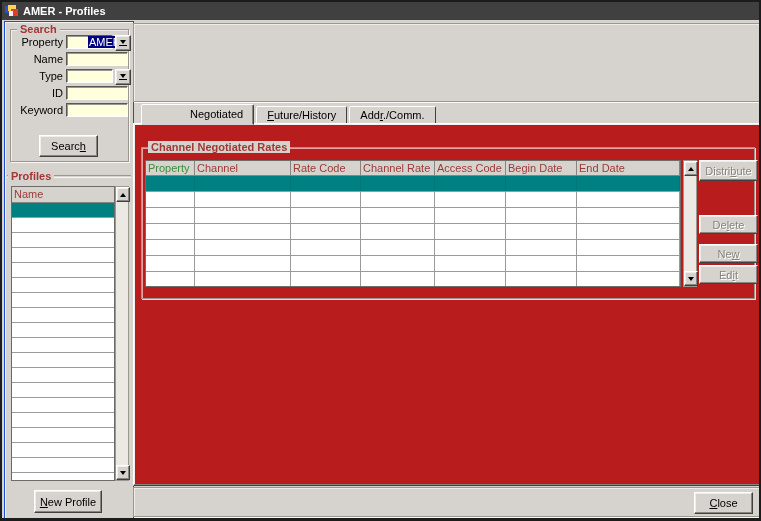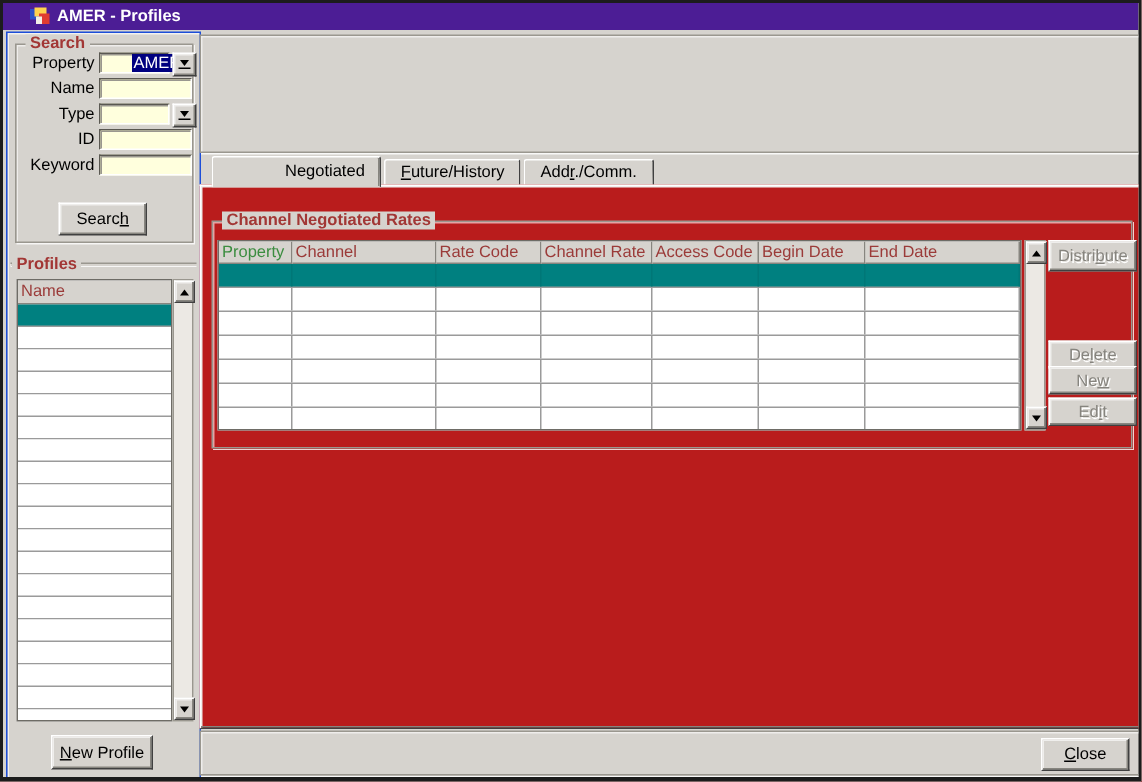--- a/index.html
+++ b/index.html
@@ -5,22 +5,22 @@
   html,body { margin:0; padding:0; background:#777; }
   .window {
     position:relative; width:761px; height:521px; box-sizing:border-box;
     background:#d6d3ce; border:2px solid #1c1c1c; border-bottom-width:3px;
     font-family:"Liberation Sans", sans-serif; font-size:11px; color:#000;
     overflow:hidden;
   }
   
   .titlebar {
     position:absolute; left:0; top:0; right:0; height:18px;
-    background:#4c1d95; color:#fff; display:flex; align-items:center;
-    padding-left:18px; gap:4px; font-weight:bold;
+    background:#404040; color:#fff; display:flex; align-items:center;
+    padding-left:3px; gap:4px; font-weight:bold;
   }
   .app-icon { width:14px; height:14px; display:inline-block; }
   .sunken-field {
     background:#ffffdd;
     border:1px solid; border-color:#5a5852 #ffffff #ffffff #5a5852;
     box-shadow: inset 1px 1px 0 #9a978f;
   }
   .etched { border:1px solid #9a978f; box-shadow: 1px 1px 0 rgba(255,255,255,.85), inset 1px 1px 0 rgba(255,255,255,.6); }
   .btn {
     display:flex; align-items:center; justify-content:center;
@@ -305,21 +305,21 @@
             <span class="tri-up"></span>
           </span>
         <span class="sb-btn btn">
             <span class="tri-down"></span>
           </span>
       </div>
 
       <div class="btn side-btn disabled" style="top:12px; height:19px;">
         <span><span>Distri</span><span class="mn">b</span><span>ute</span></span>
       </div>
-      <div class="btn side-btn disabled" style="top:79px; height:17px;">
+      <div class="btn side-btn disabled" style="top:67px; height:17px;">
         <span><span>De</span><span class="mn">l</span><span>ete</span></span>
       </div>
       <div class="btn side-btn disabled" style="top:96px; height:17px;text-align:center;">
         <span><span>Ne</span><span class="mn">w</span><span></span></span>
       </div>
       <div class="btn side-btn disabled" style="top:117px; height:17px;">
         <span><span>Ed</span><span class="mn">i</span><span>t</span></span>
       </div>
     </div>
   </div>

